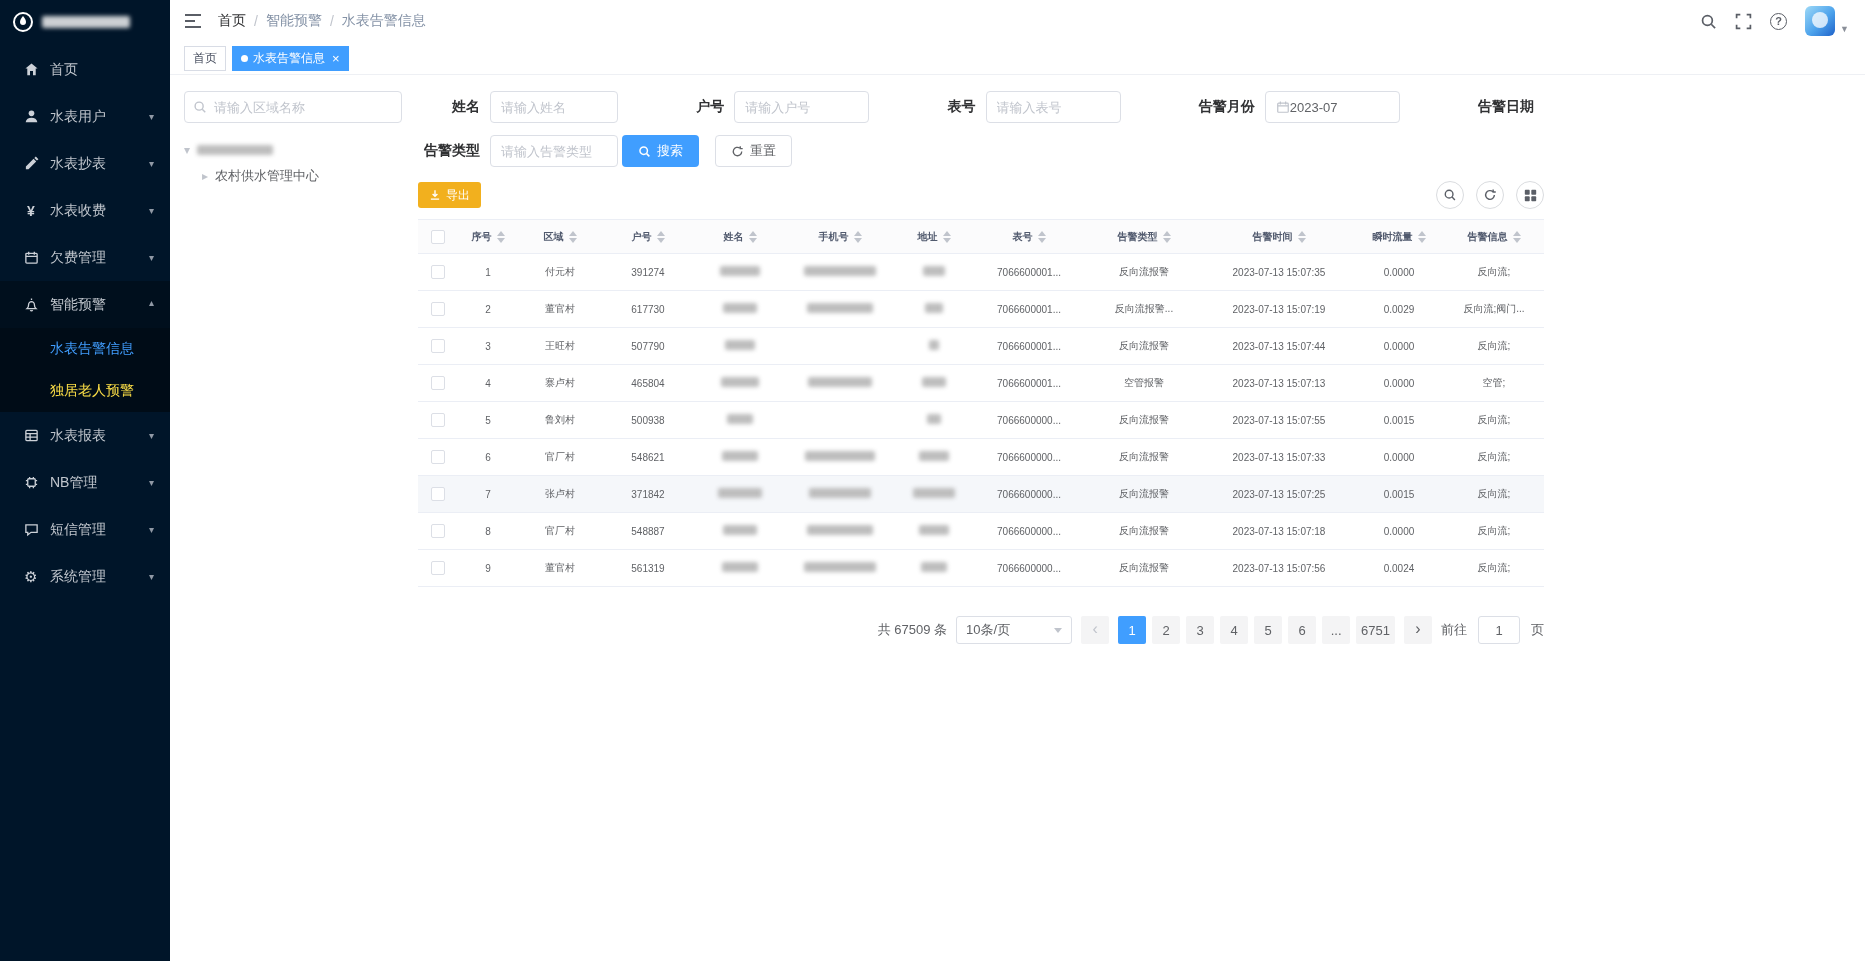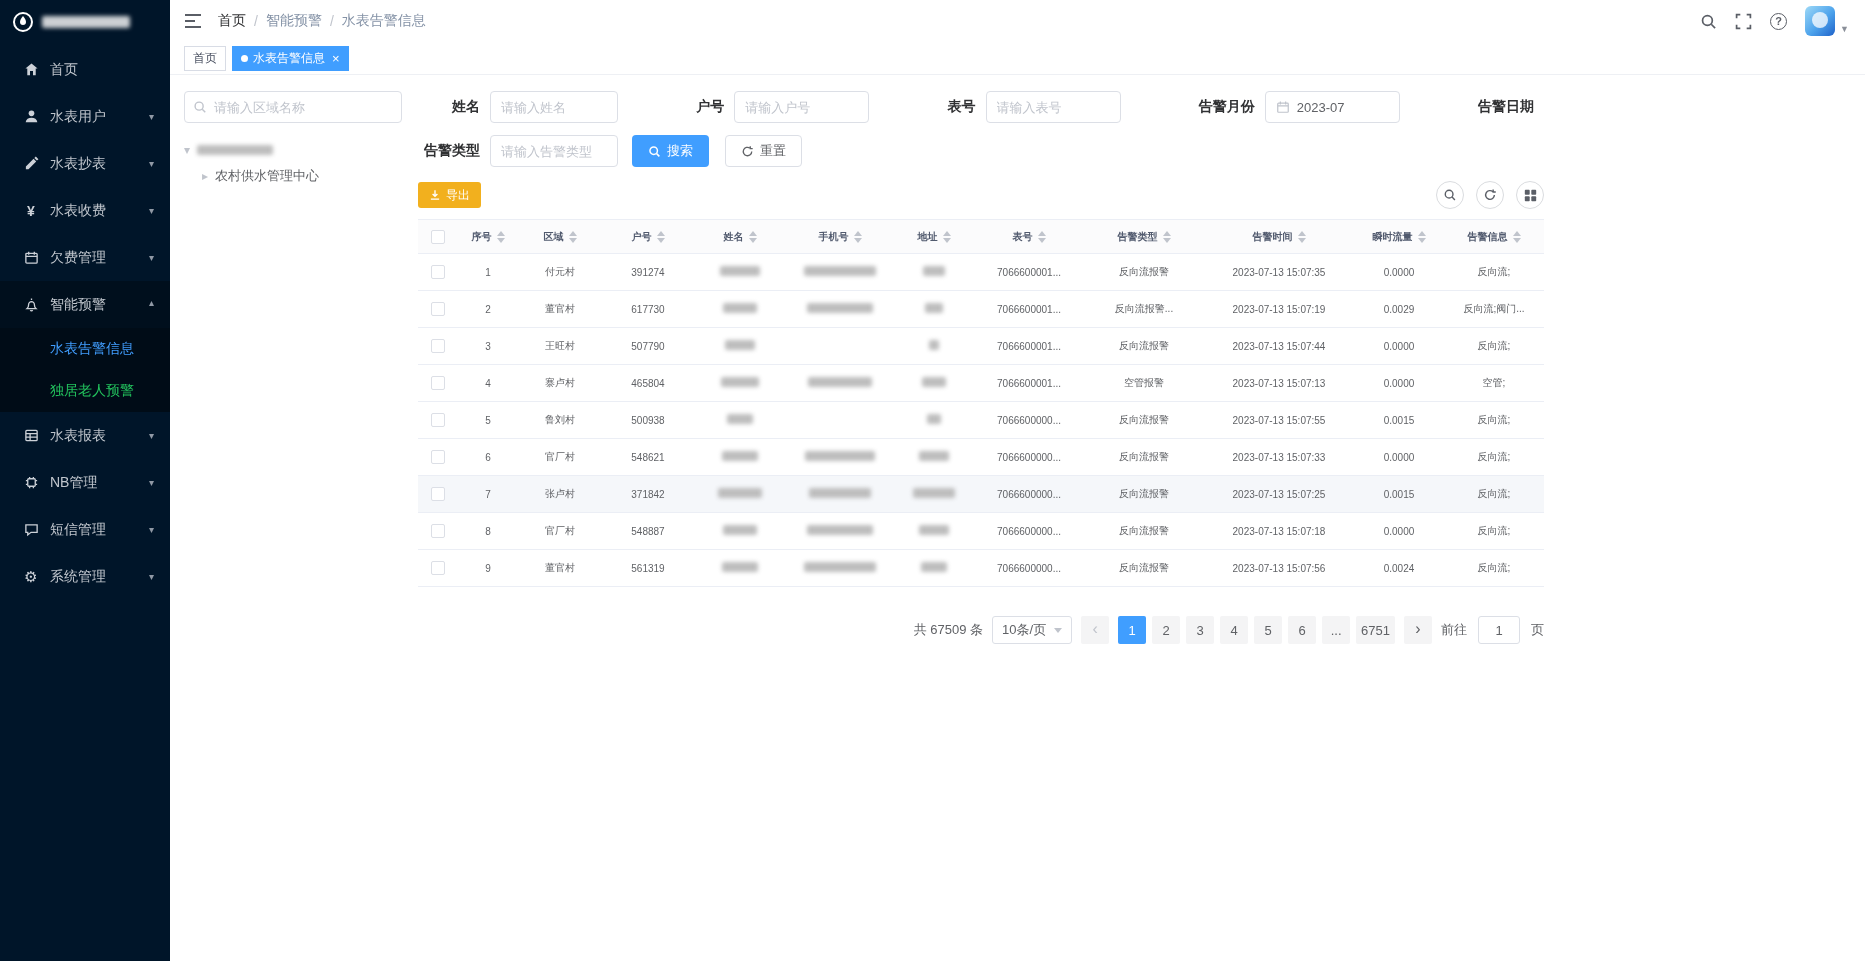--- a/index.html
+++ b/index.html
@@ -14,21 +14,21 @@
   .redact { display:inline-block; height:10px; border-radius:2px; background:#bdbdbd; filter:blur(2px); }
   .redact.light { background:rgba(255,255,255,.8); height:12px; }
   .menu { padding-top:2px; }
   .sb-item { display:flex; align-items:center; height:47px; padding:0 16px 0 22px; font-size:14px; color:#c0c6cd; cursor:pointer; }
   .sb-icon { width:18px; margin-right:10px; display:inline-flex; justify-content:center; align-items:center; color:#ccd1d8; font-size:15px; }
   .sb-label { flex:1; }
   .sb-chevron { font-size:10px; color:#9099a5; transition:transform .2s; }
   .sb-item.expanded { background:#000f1d; }
   .sb-item.expanded .sb-chevron { transform:rotate(180deg); }
   .sb-sub { background:#000c17; }
-  .sb-subitem { height:42px; display:flex; align-items:center; padding-left:50px; font-size:14px; color:#22c55e; cursor:pointer; }
+  .sb-subitem { height:42px; display:flex; align-items:center; padding-left:50px; font-size:14px; color:#fde047; cursor:pointer; }
   .sb-subitem.active { color:var(--primary,#409EFF); }
 
   
   .main { flex:1; display:flex; flex-direction:column; min-width:0; }
 
   .topbar { height:42px; background:#fff; display:flex; align-items:center; justify-content:space-between; padding:0 16px 0 14px; }
   .topbar-left { display:flex; align-items:center; gap:16px; }
   .hamburger { display:inline-flex; cursor:pointer; color:#5a5e66; }
   .breadcrumb { display:flex; align-items:center; font-size:14px; }
   .crumb { color:#8492a6; cursor:pointer; }
@@ -63,50 +63,50 @@
 
   .work { width:1126px; flex-shrink:0; }
 
   .filter-row { display:flex; align-items:center; }
   .filter-row.row1 { justify-content:space-between; margin-bottom:12px; }
   .filter-row.row2 { margin-bottom:14px; }
   .fgroup { display:flex; align-items:center; }
   .flabel { font-size:14px; font-weight:bold; color:#303133; margin-right:10px; white-space:nowrap; }
   .flabel.w62 { width:62px; text-align:right; }
   .f-input { width:128px; height:32px; border:1px solid #dcdfe6; border-radius:4px; padding:0 10px; font-size:13px; color:#606266; outline:none; }
-  .date-box, .range-box { height:32px; border:1px solid #dcdfe6; border-radius:4px; display:flex; align-items:center; gap:7px; padding:0 10px; font-size:13px; color:#606266; cursor:pointer; background:#fff; }
+  .date-box, .range-box { height:32px; border:1px solid #dcdfe6; border-radius:4px; display:flex; align-items:center; padding:0 10px; font-size:13px; color:#606266; cursor:pointer; background:#fff; }
   .date-box { width:135px; }
   .range-box { width:245px; justify-content:space-between; }
   .range-box .zhi { color:#606266; }
   .date-box svg, .range-box svg { flex-shrink:0; }
 
   .btn { height:32px; border-radius:4px; font-size:13px; display:inline-flex; align-items:center; gap:6px; padding:0 15px; border:1px solid transparent; cursor:pointer; font-family:inherit; }
   .btn-primary { background:var(--primary,#409EFF); color:#fff; }
   .btn-plain { background:#fff; border-color:#dcdfe6; color:#606266; }
-  .row2 .btn-primary { margin-left:14px; }
+  .row2 .btn-primary { margin-left:4px; }
   .row2 .btn-plain { margin-left:16px; }
 
   .toolbar { display:flex; justify-content:space-between; align-items:center; margin:2px 0 10px; }
   .btn-export { height:26px; border-radius:3px; border:none; background:var(--export,#F2B01E); color:#fff; font-size:12px; display:inline-flex; align-items:center; gap:5px; padding:0 11px; cursor:pointer; font-family:inherit; }
   .tool-icons { display:flex; gap:12px; }
   .tool-btn { width:28px; height:28px; border:1px solid #dadcdf; border-radius:50%; display:flex; align-items:center; justify-content:center; color:#5a5e66; cursor:pointer; background:#fff; }
 
   table { width:100%; border-collapse:collapse; font-size:10px; color:#606266; table-layout:fixed; }
   thead th { height:34px; background:#fbfbfc; font-weight:bold; color:#515a6e; border-top:1px solid #ebeef5; border-bottom:1px solid #ebeef5; padding:0 4px; white-space:nowrap; text-align:center; cursor:pointer; }
   tbody td { height:37px; border-bottom:1px solid #ebeef5; padding:0 4px; white-space:nowrap; overflow:hidden; text-overflow:ellipsis; text-align:center; }
   tbody tr { cursor:pointer; }
   tbody tr.hover td { background:#f5f7fa; }
   .checkbox { display:inline-block; width:14px; height:14px; border:1px solid #dcdfe6; border-radius:2px; background:#fff; vertical-align:middle; cursor:pointer; }
   .sorters { display:inline-flex; flex-direction:column; margin-left:5px; vertical-align:middle; gap:2px; }
   .sorters i { display:block; width:0; height:0; border-left:4px solid transparent; border-right:4px solid transparent; }
   .sorters .up { border-bottom:5px solid #c0c4cc; }
   .sorters .down { border-top:5px solid #c0c4cc; }
 
   .pagination { display:flex; justify-content:flex-end; align-items:center; gap:9px; margin-top:29px; font-size:13px; color:#606266; }
-  .page-size { width:80px; height:28px; border:1px solid #dcdfe6; border-radius:3px; display:flex; align-items:center; justify-content:space-between; padding:0 9px; cursor:pointer; background:#fff; }
+  .page-size { width:116px; height:28px; border:1px solid #dcdfe6; border-radius:3px; display:flex; align-items:center; justify-content:space-between; padding:0 9px; cursor:pointer; background:#fff; }
   .dcaret { width:0; height:0; border-left:4px solid transparent; border-right:4px solid transparent; border-top:5px solid #c0c4cc; }
   .pages { display:flex; gap:6px; }
   .pg-btn { min-width:28px; height:28px; background:#f4f4f5; border-radius:2px; display:flex; align-items:center; justify-content:center; color:#606266; font-size:13px; cursor:pointer; padding:0 5px; }
   .pg-btn.active { background:var(--primary,#409EFF); color:#fff; }
   .pg-btn.arrow { font-size:16px; padding-bottom:2px; }
   .pg-btn.disabled { color:#c0c4cc; }
   .jump-input { width:42px; height:28px; border:1px solid #dcdfe6; border-radius:3px; text-align:center; font-size:13px; color:#606266; outline:none; margin:0 2px; }
 </style>
 </head>
 <body>

